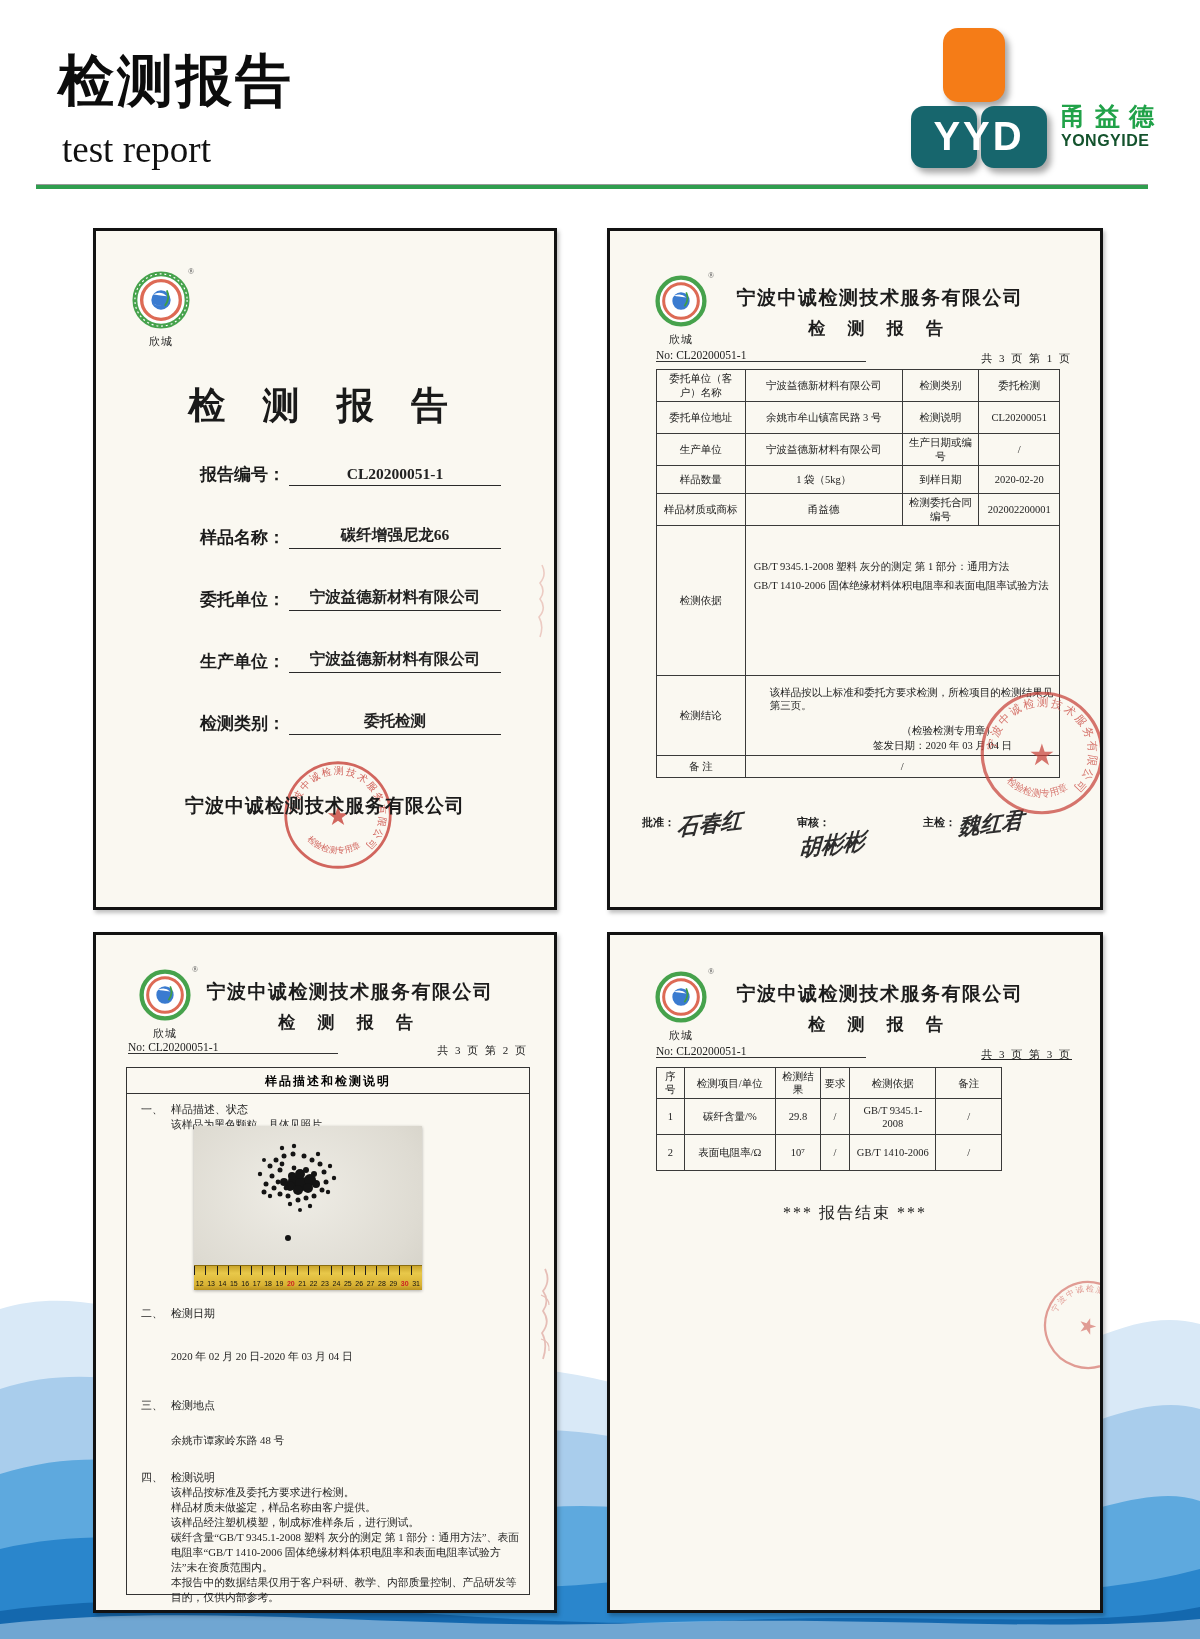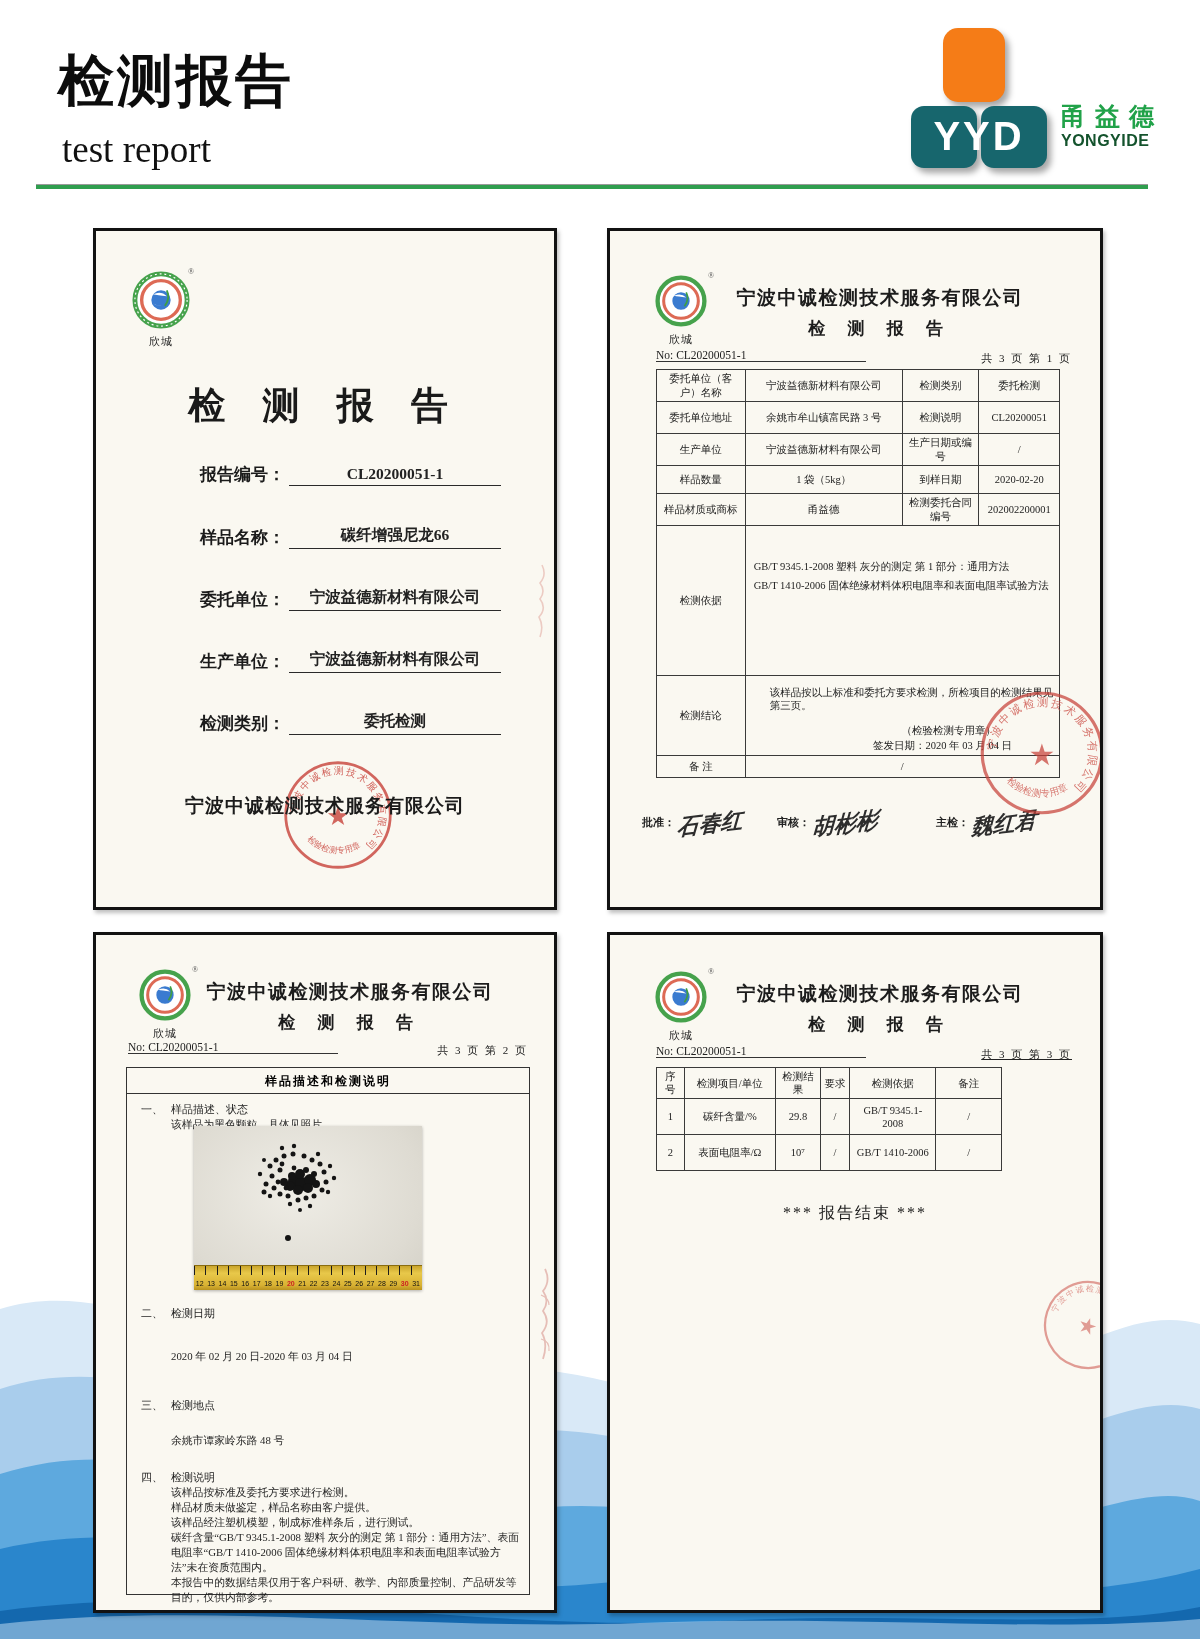--- a/index.html
+++ b/index.html
@@ -244,21 +244,21 @@
       <td colspan="3">/</td>
     </tr>
   </tbody>
     </table>
 
   <div class="sig-row" style="top:578px;">
     <div class="sig-item" style="margin-left:2px;">
       <span class="sig-label">批准：</span>
       <span class="sig-name">石春红</span>
     </div>
-    <div class="sig-item" style="margin-left:34px;">
+    <div class="sig-item" style="margin-left:54px;flex-direction:column;">
       <span class="sig-label">审核：</span>
       <span class="sig-name">胡彬彬</span>
     </div>
     <div class="sig-item" style="margin-left:58px;">
       <span class="sig-label">主检：</span>
       <span class="sig-name">魏红君</span>
     </div>
   </div>
 
   <svg class="stamp" style="left:368px;top:458px;opacity:.72;" width="128" height="128" viewBox="0 0 120 120">

